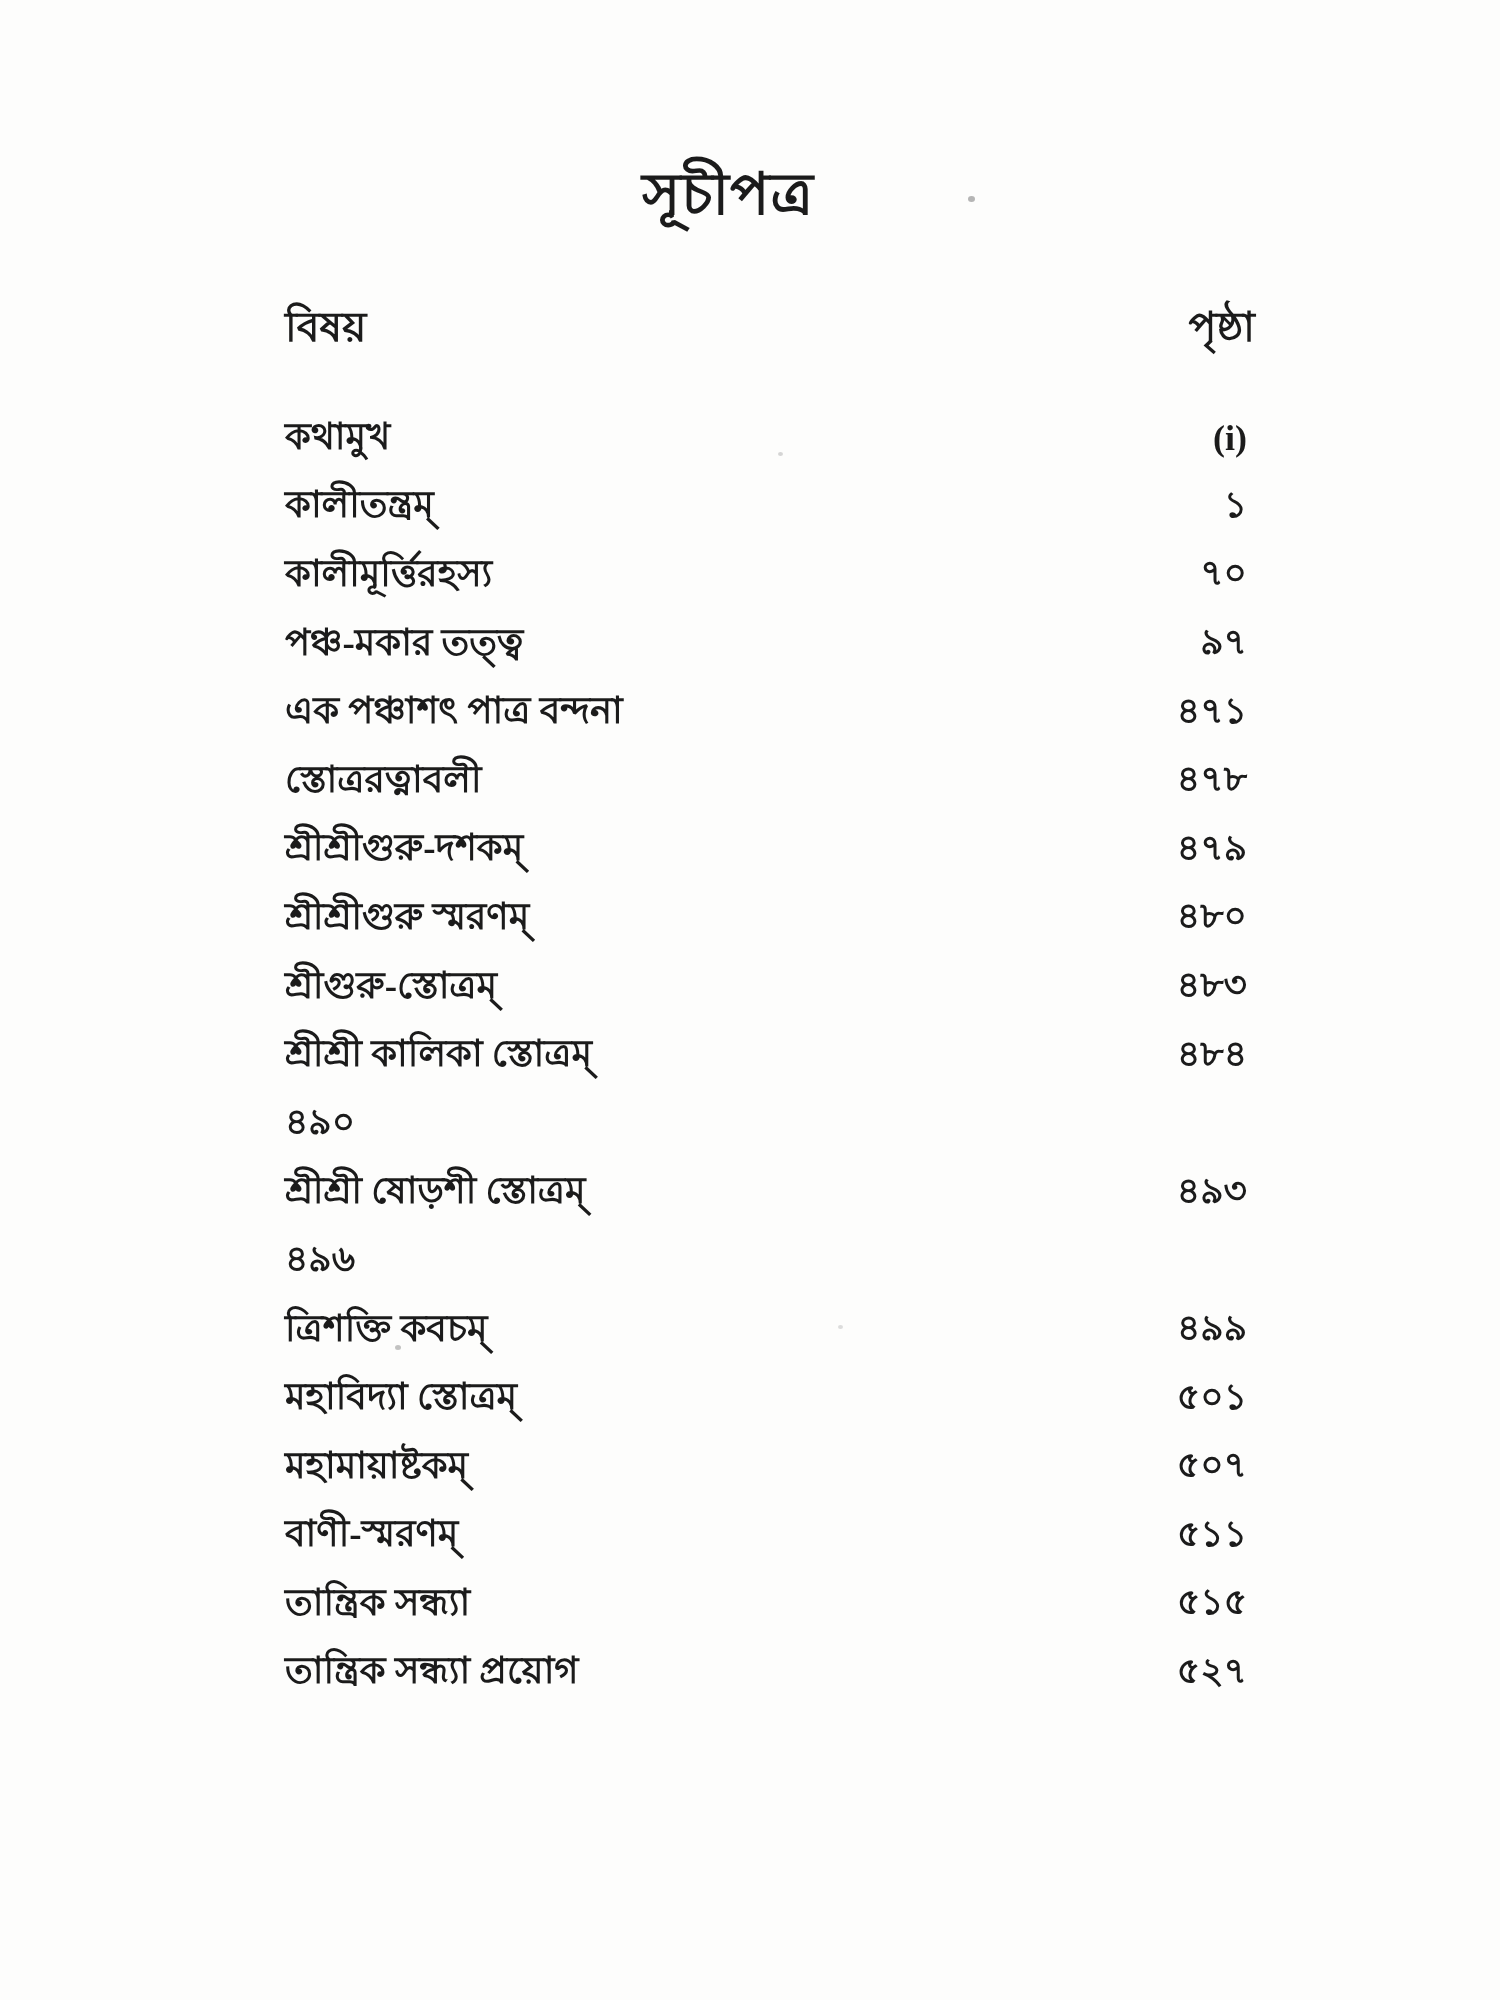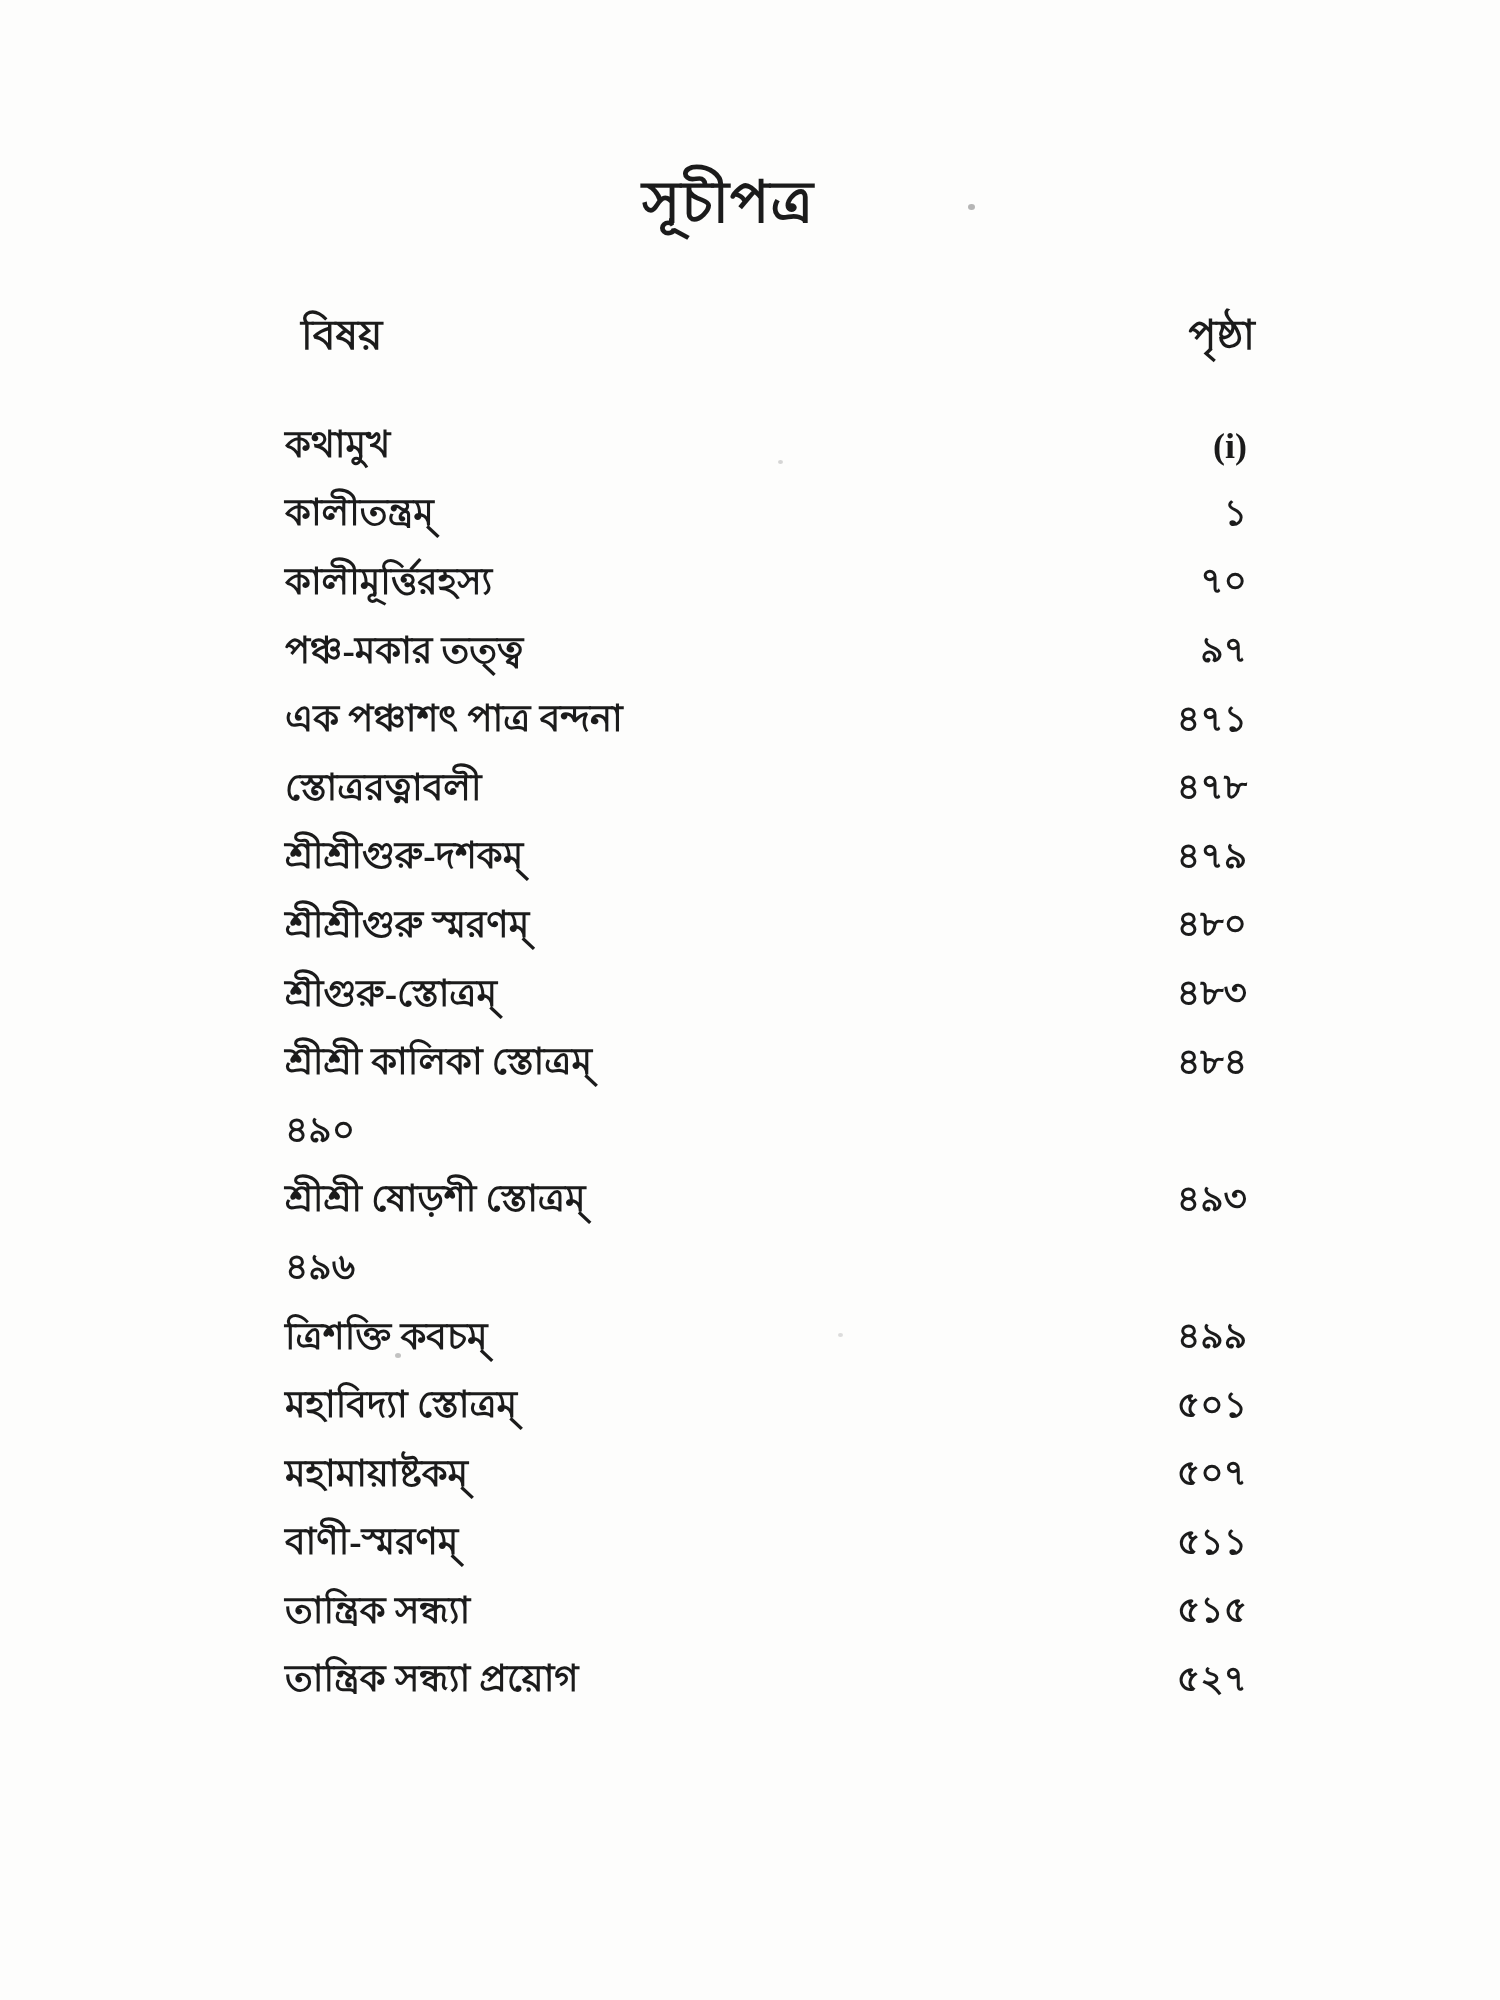--- a/index.html
+++ b/index.html
@@ -11,38 +11,37 @@
     width:1500px;height:2000px;
     background:var(--paper);
     font-family:"Liberation Serif","DejaVu Serif",serif;
     color:var(--ink);
     overflow:hidden;
     position:relative;
   }
   .page{
     position:absolute;inset:0;
     background:var(--paper);
-    margin-top:8px;
   }
   .content{
     position:absolute;
     left:285px;right:245px;top:0;bottom:0;
   }
   .doc-title{
     position:absolute;
     top:150px;left:0;right:0;
     text-align:center;
     transform:translateX(-42px);
     font-size:58px;
     font-weight:700;
     letter-spacing:1px;
   }
   .header-row{
     position:absolute;
-    top:295px;left:16px;right:0;
+    top:295px;left:0;right:0;
     display:flex;
     justify-content:space-between;
     align-items:baseline;
     font-size:41px;
     font-weight:700;
   }
   .rows{
     position:absolute;
     top:404px;left:0;right:8px;
   }

